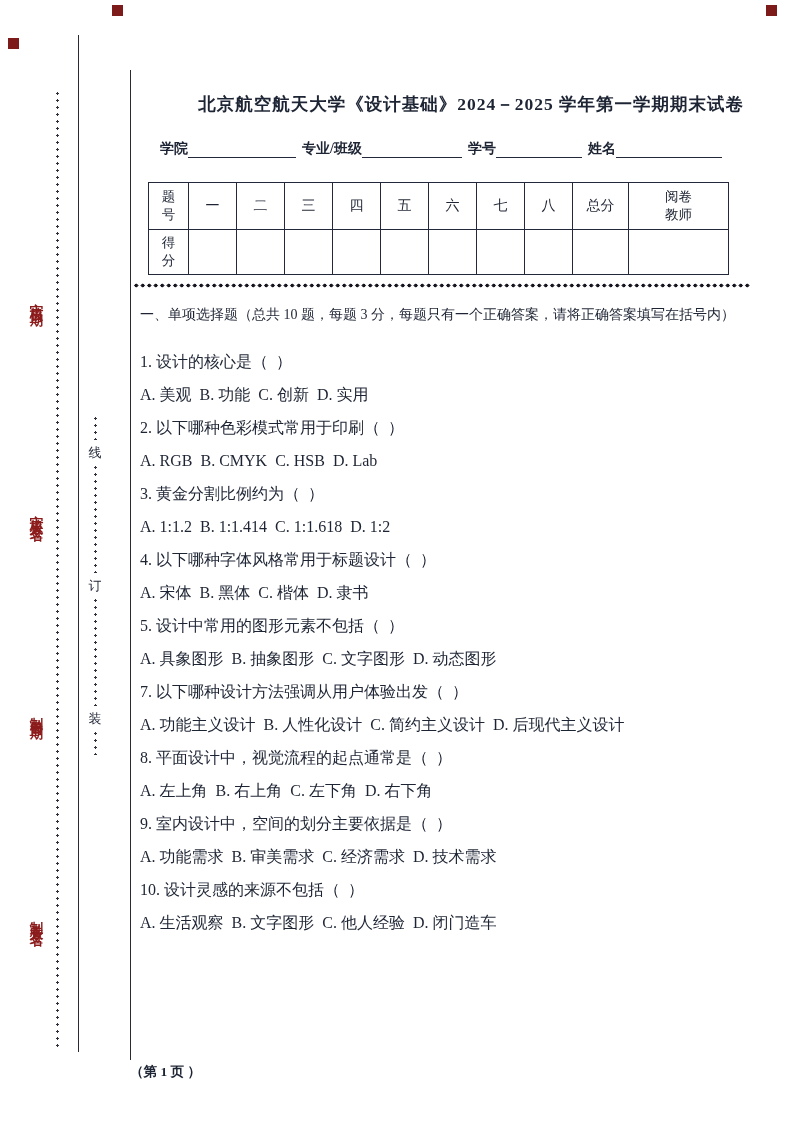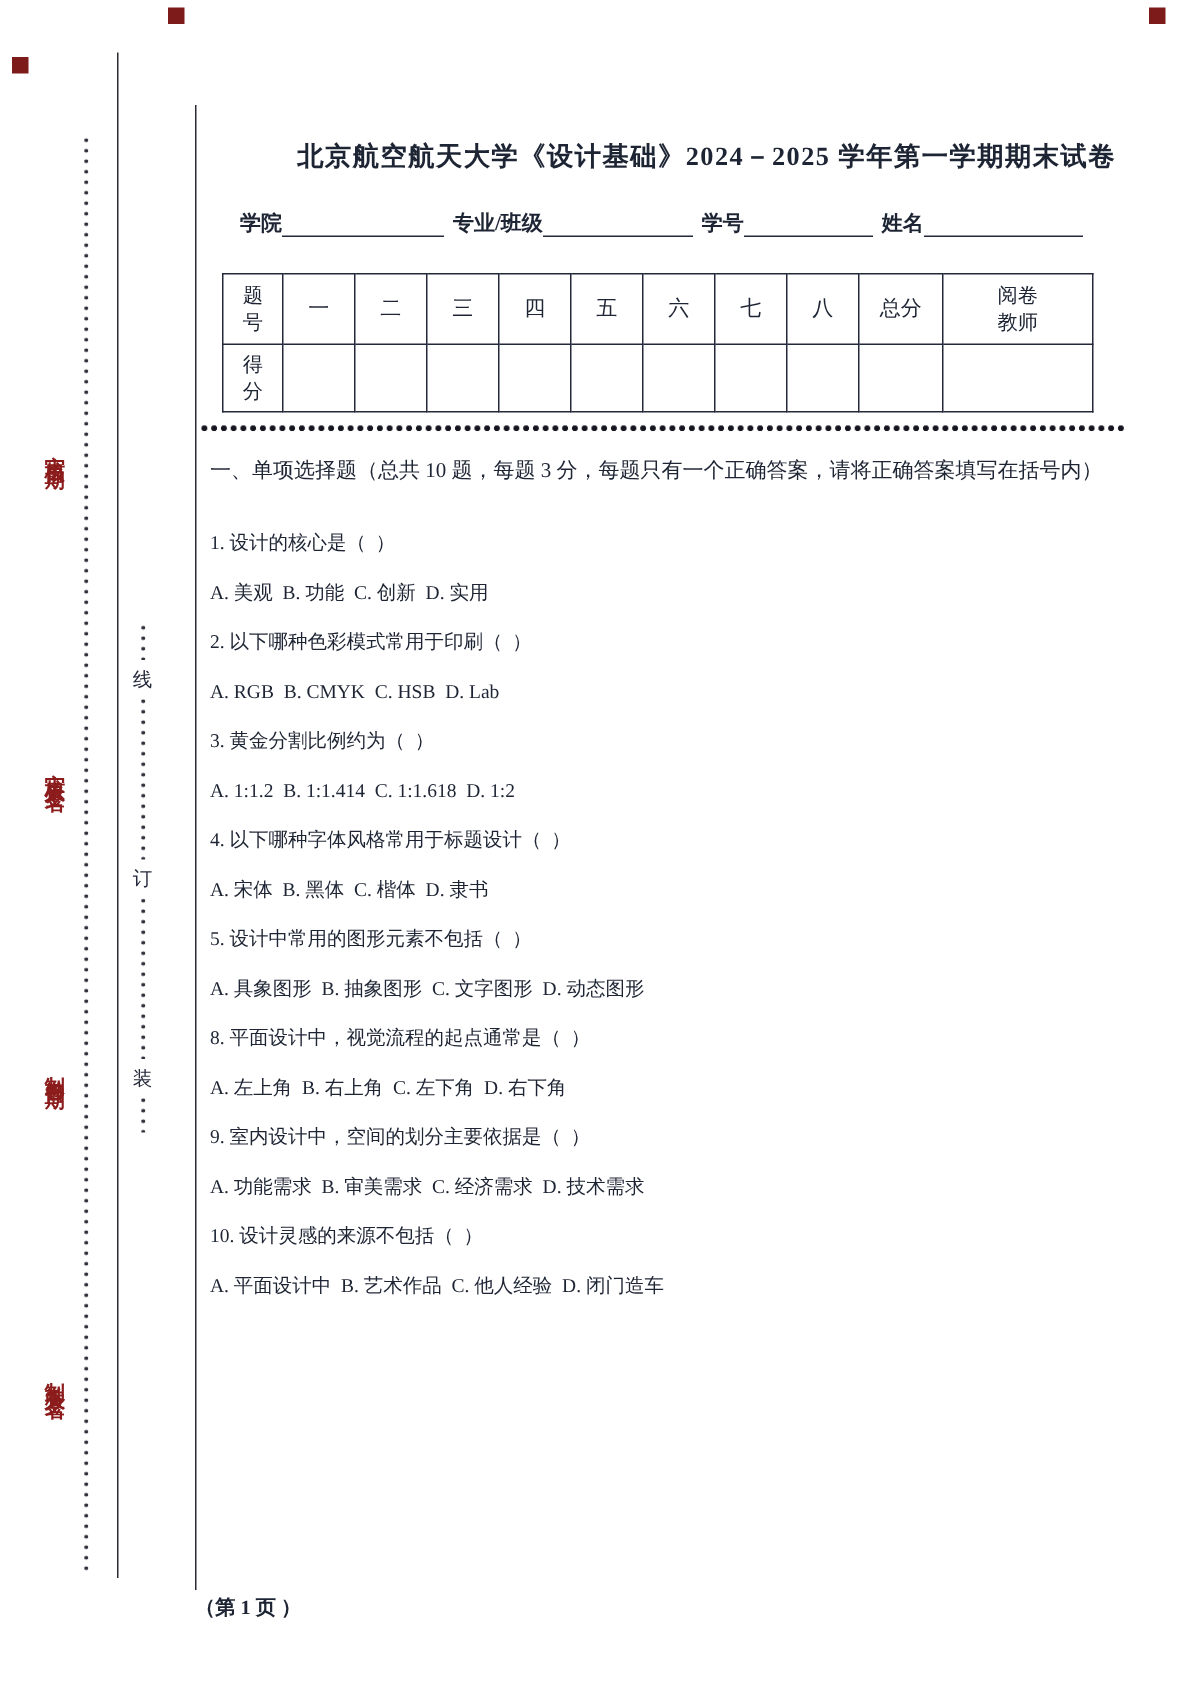--- a/index.html
+++ b/index.html
@@ -79,21 +79,21 @@
     height: 5px; width: 618px; margin: 8px 0 0 -5px;
     background-image: radial-gradient(circle, #15151f 1.8px, transparent 2.1px);
     background-size: 6.5px 5px; background-repeat: repeat-x; background-position: 0 center;
   }
 
   .section-heading {
     margin: 15px 2px 18px 2px; max-width: 604px;
     font-size: 14px; line-height: 24px; white-space: pre-wrap;
   }
   .questions { margin: 6px 2px 0 2px; }
-  .q-text, .q-opts { font-size: 13px; line-height: 33px; white-space: pre-wrap; }
+  .q-text, .q-opts { font-size: 16px; line-height: 33px; white-space: pre-wrap; }
 
   .footer {
     position: absolute; left: 130px; top: 1063px; width: 616px;
     font-size: 13.5px; font-weight: bold;
   }
 </style>
 </head>
 <body>
 
 <div class="mark mark-top-left"></div>
@@ -193,28 +193,32 @@
     </div>
     <div class="question">
       <div class="q-text">4. 以下哪种字体风格常用于标题设计（  ）</div>
       <div class="q-opts">A. 宋体  B. 黑体  C. 楷体  D. 隶书</div>
     </div>
     <div class="question">
       <div class="q-text">5. 设计中常用的图形元素不包括（  ）</div>
       <div class="q-opts">A. 具象图形  B. 抽象图形  C. 文字图形  D. 动态图形</div>
     </div>
     <div class="question">
+      <div class="q-text">7. 以下哪种设计方法强调从用户体验出发（  ）</div>
+      <div class="q-opts">A. 功能主义设计  B. 人性化设计  C. 简约主义设计  D. 后现代主义设计</div>
+    </div>
+    <div class="question">
       <div class="q-text">8. 平面设计中，视觉流程的起点通常是（  ）</div>
       <div class="q-opts">A. 左上角  B. 右上角  C. 左下角  D. 右下角</div>
     </div>
     <div class="question">
       <div class="q-text">9. 室内设计中，空间的划分主要依据是（  ）</div>
       <div class="q-opts">A. 功能需求  B. 审美需求  C. 经济需求  D. 技术需求</div>
     </div>
     <div class="question">
       <div class="q-text">10. 设计灵感的来源不包括（  ）</div>
-      <div class="q-opts">A. 平面设计中  B. 艺术作品  C. 他人经验  D. 闭门造车</div>
+      <div class="q-opts">A. 生活观察  B. 文字图形  C. 他人经验  D. 闭门造车</div>
     </div>
   </div>
 
 </div>
 
 <div class="footer">（第 1 页 ）</div>
 
 </body></html>

